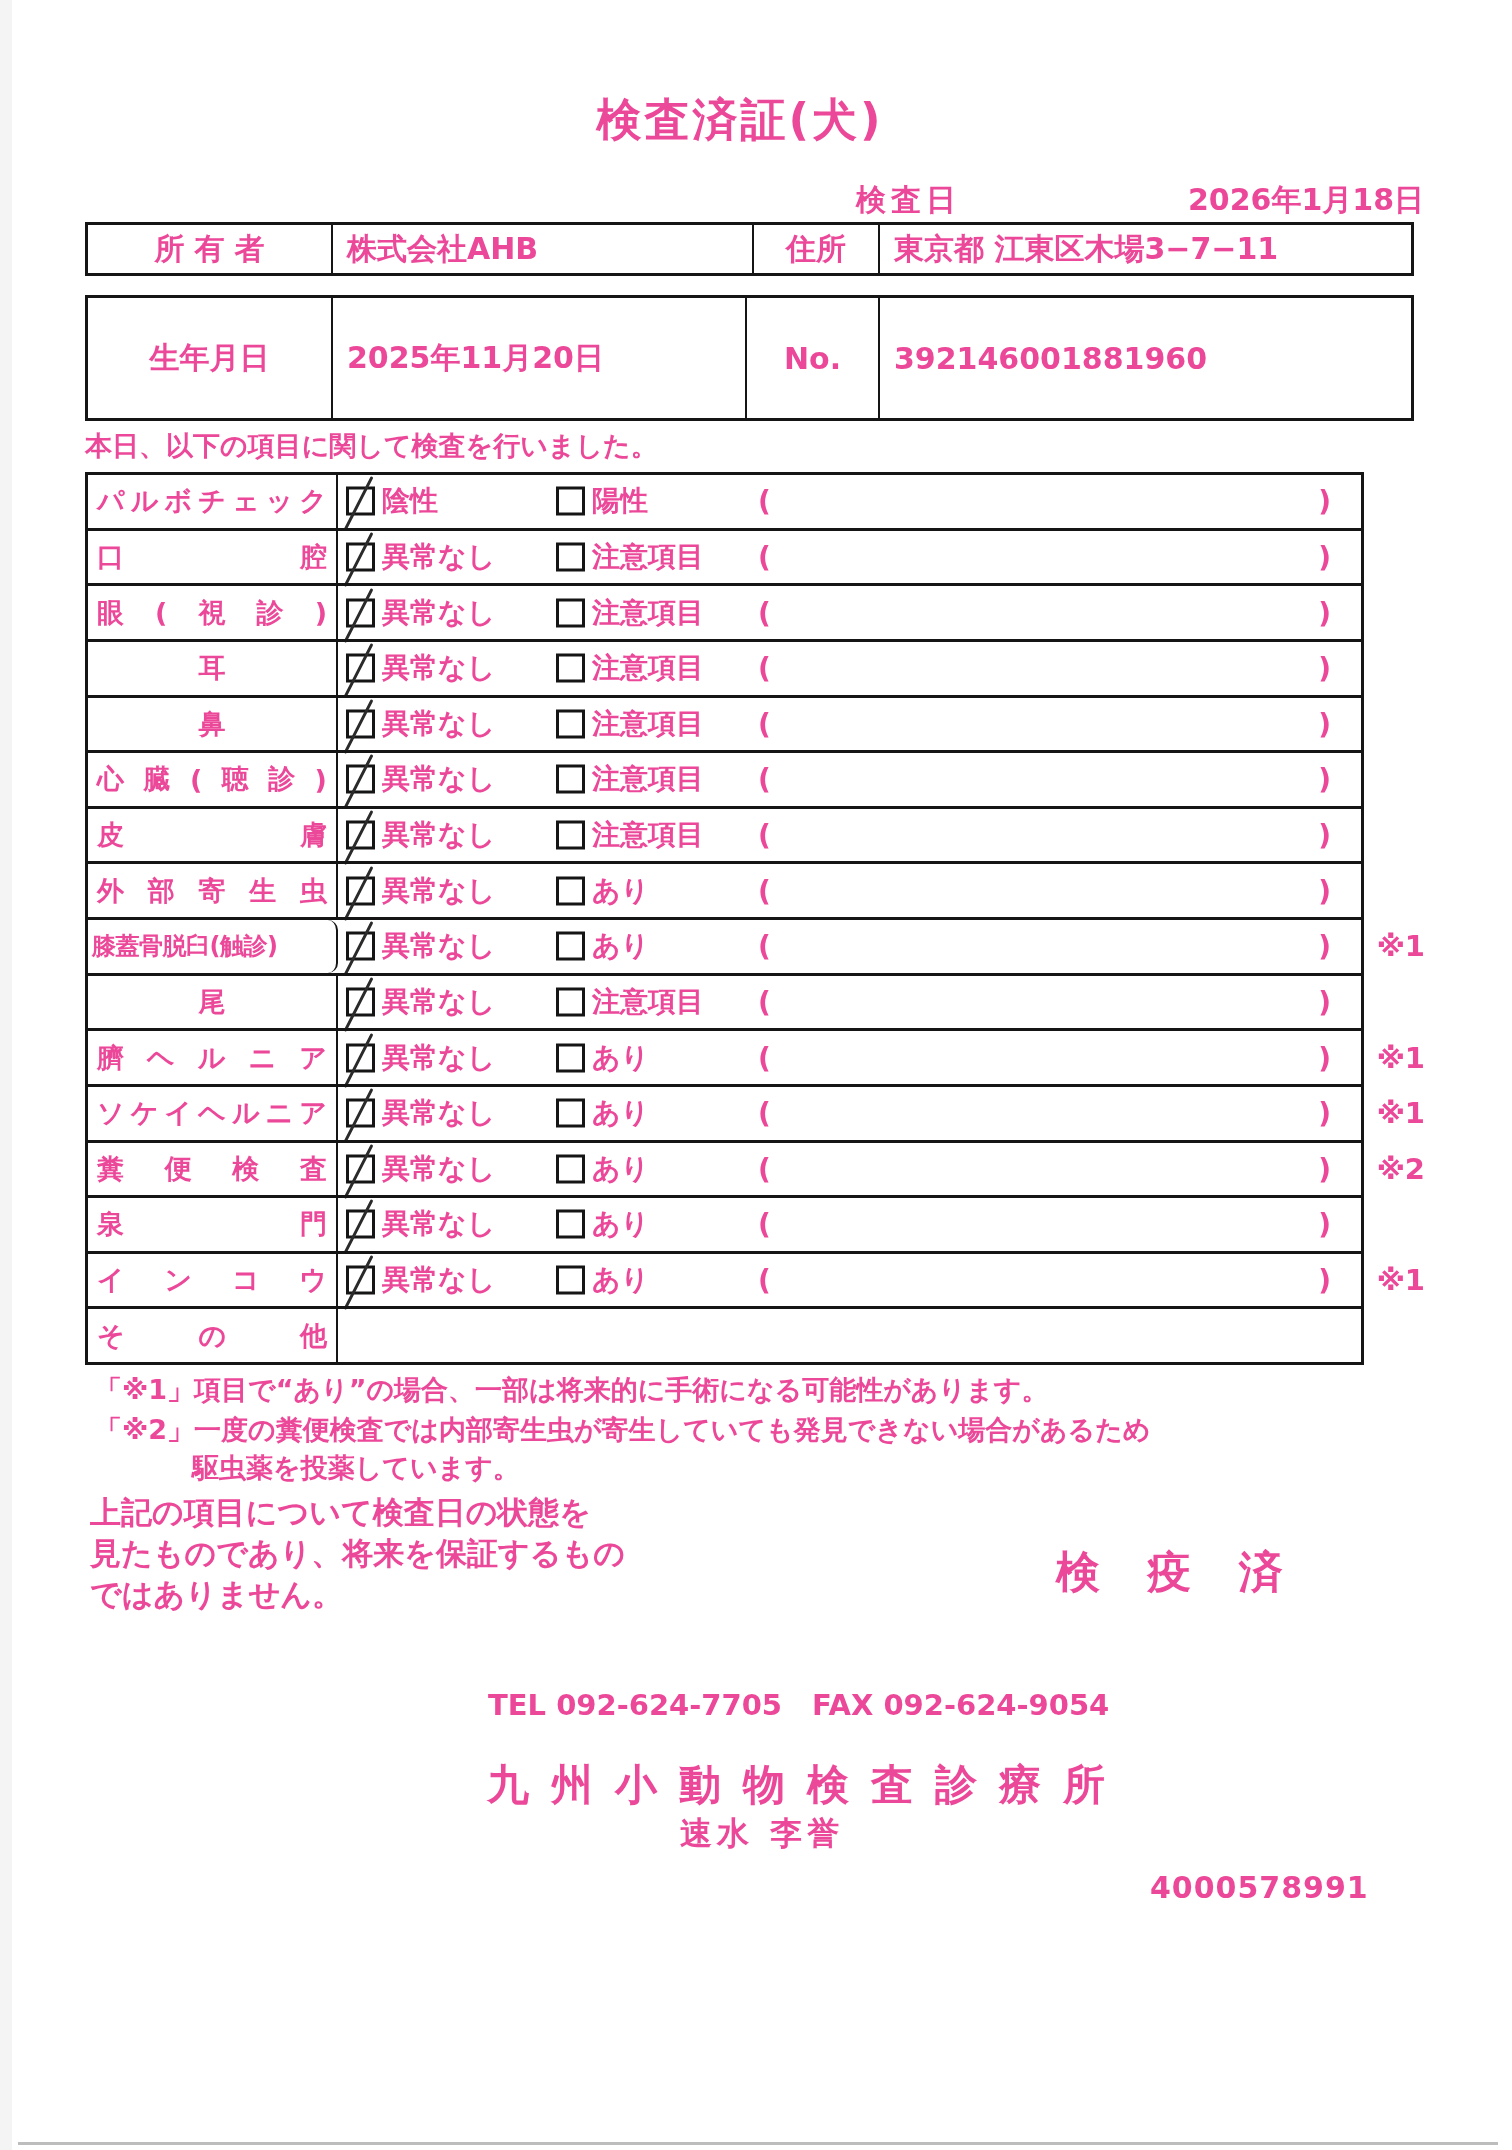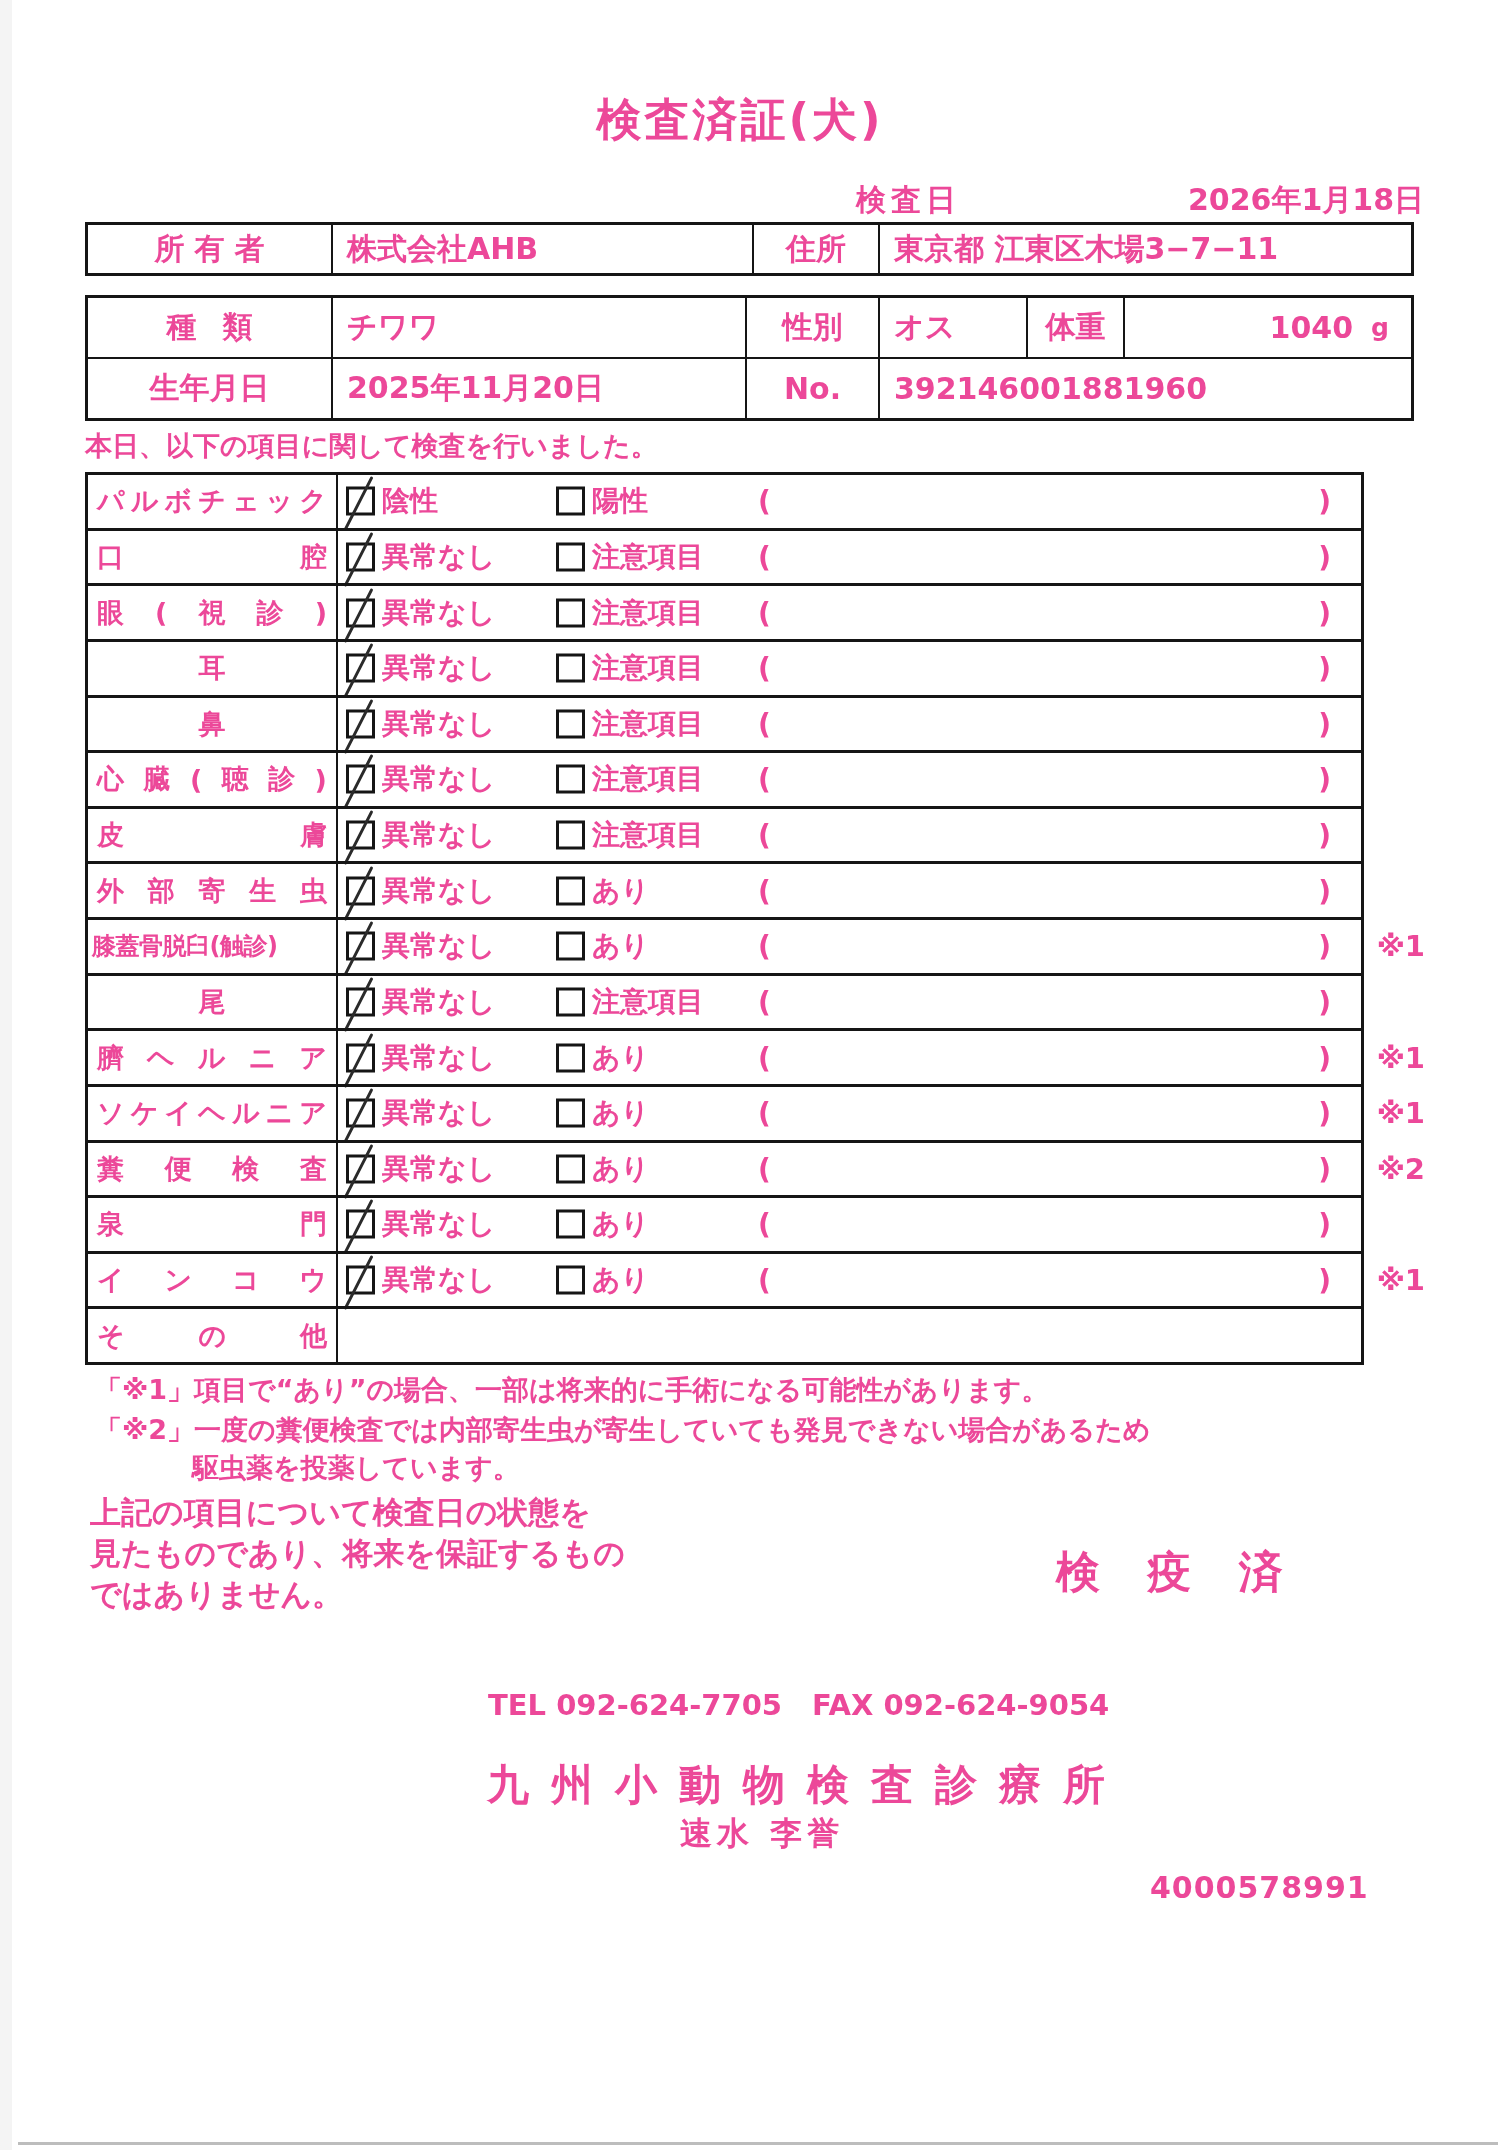--- a/index.html
+++ b/index.html
@@ -39,21 +39,21 @@
 
   
   #check-table{left:85px;top:472px;width:1279px;height:893px;border:3px solid #151515;
                box-sizing:border-box;display:flex;flex-direction:column;}
   .check-row{flex:1;display:flex;position:relative;}
   .check-row + .check-row{border-top:3px solid #151515;}
   .row-label{width:250px;flex:0 0 250px;border-right:2.5px solid #151515;box-sizing:border-box;
              display:flex;align-items:center;padding:0 9px;font-size:27px;overflow:visible;}
   .row-label.justify{justify-content:space-between;}
   .row-label.center{justify-content:center;}
-  .row-label.plain{justify-content:flex-start;font-size:24px;letter-spacing:-0.5px;padding:0 4px;}
+  .row-label.plain{justify-content:flex-start;font-size:24px;letter-spacing:-0.5px;padding:0 4px;border-radius:10px;}
   .row-content{flex:1;position:relative;}
   .row-content > span{position:absolute;top:50%;transform:translateY(-50%);font-size:28px;white-space:nowrap;}
   .cb{display:block;width:23px;height:23px;border:3px solid #151515;box-sizing:content-box;}
   .cb.checked::after{
     content:"";position:absolute;left:8px;top:-16px;width:3px;height:60px;background:#2a2a2a;
     transform:rotate(27deg);border-radius:2px;
   }
   .opt1-box{left:8px;}
   .opt1-text{left:44px;}
   .opt2-box{left:218px;}
@@ -93,33 +93,20 @@
     <div class="grid-row">
       <div class="tcell lab first ls-owner">所有者</div>
       <div class="tcell val">株式会社AHB</div>
       <div class="tcell lab">住所</div>
       <div class="tcell val">東京都 江東区木場3−7−11</div>
     </div>
   </div>
 
   <div class="abs info-table" id="pet-table">
     <div class="half">
-      <div class="grid-row" id="pet-row1">
-        <div class="tcell lab first ls-breed">種類</div>
-        <div class="tcell val">チワワ</div>
-        <div class="tcell lab">性別</div>
-        <div class="tcell val">オス</div>
-        <div class="tcell lab">体重</div>
-        <div class="tcell weight-val">
-          <span>1040</span>
-          <span class="weight-unit">g</span>
-        </div>
-      </div>
-    </div>
-    <div class="half">
       <div class="grid-row" id="pet-row2">
         <div class="tcell lab first">生年月日</div>
         <div class="tcell val">2025年11月20日</div>
         <div class="tcell lab">No.</div>
         <div class="tcell val">392146001881960</div>
       </div>
     </div>
   </div>
 
   <div class="abs" id="intro-text">本日、以下の項目に関して検査を行いました。</div>

